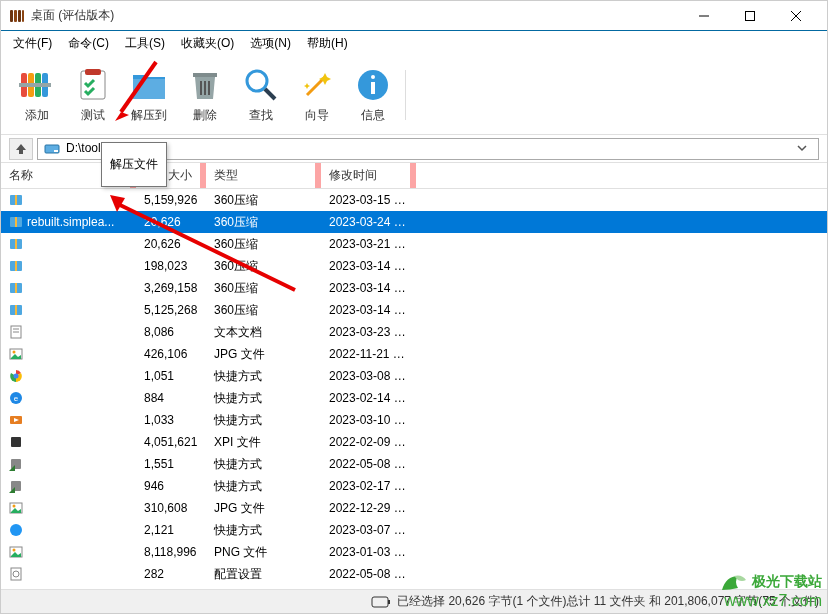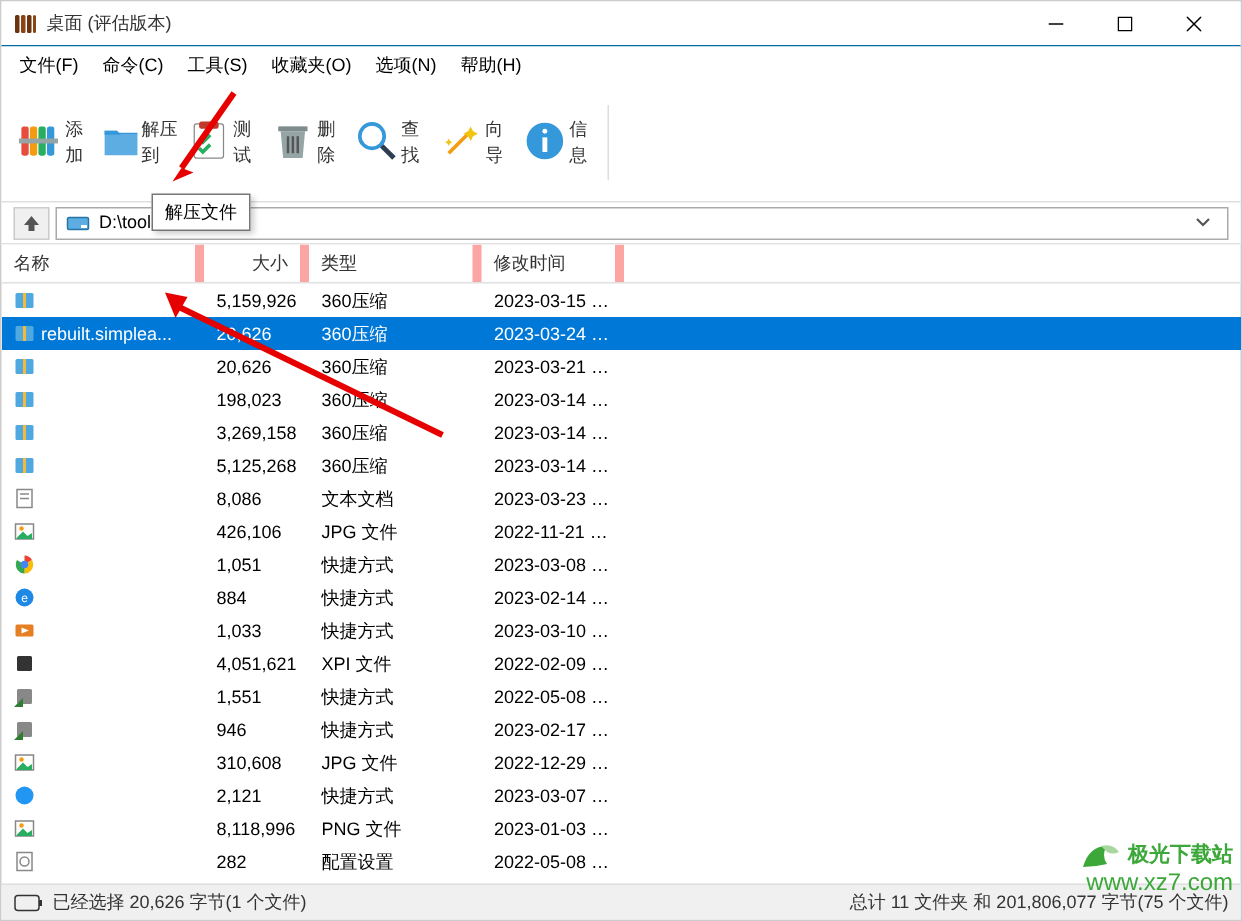--- a/index.html
+++ b/index.html
@@ -10,25 +10,25 @@
 .titlebar { height: 30px; display: flex; align-items: center; padding: 0 8px; background: #fff; border-bottom: 1px solid #0369a1; }
 .titlebar-icon { width: 16px; height: 16px; margin-right: 6px; }
 .titlebar-title { font-size: 12px; color: #333; flex: 1; }
 .titlebar-controls { display: flex; }
 .titlebar-btn { width: 46px; height: 30px; display: flex; align-items: center; justify-content: center; cursor: pointer; }
 
 .menubar { height: 24px; display: flex; align-items: center; padding: 0 4px; font-size: 12px; background: #fff; }
 .menu-item { padding: 14px 8px; cursor: pointer; }
 
 .toolbar { height: 80px; display: flex; align-items: center; padding: 4px 8px; background: #fff; border-bottom: 1px solid #e0e0e0; position: relative; }
-.tool-btn { width: 56px; height: 70px; display: flex; align-items: center; justify-content: center; cursor: pointer; font-size: 12px; color: #333; padding: 2px; }
+.tool-btn { width: 56px; height: 70px; display: flex; flex-direction: column; align-items: center; justify-content: center; cursor: pointer; font-size: 12px; color: #333; padding: 2px; }
 .tool-icon { width: 40px; height: 40px; margin-bottom: 2px; }
 .tool-sep { width: 1px; height: 50px; background: #ddd; margin: 0 4px; }
 
-.tooltip { position: absolute; top: 74px; left: 100px; background: #fff; border: 1px solid #767676; padding: 3px 8px; font-size: 12px; z-index: 10; box-shadow: 2px 2px 4px rgba(0,0,0,0.2); }
+.tooltip { position: absolute; top: 87px; left: 100px; background: #fff; border: 1px solid #767676; padding: 13px 8px; font-size: 12px; z-index: 10; box-shadow: 2px 2px 4px rgba(0,0,0,0.2); }
 
 .arrow-red { position: absolute; pointer-events: none; z-index: 5; }
 
 .pathbar { height: 28px; display: flex; align-items: center; padding: 2px 8px; border-bottom: 1px solid #e0e0e0; background: #fff; gap: 4px; }
 .path-up { width: 24px; height: 22px; display: flex; align-items: center; justify-content: center; border: 1px solid #ccc; background: #f0f0f0; font-size: 14px; cursor: pointer; }
 .path-field { flex: 1; height: 22px; border: 1px solid #aaa; display: flex; align-items: center; padding: 0 6px; font-size: 12px; gap: 6px; }
 .path-chevron { width: 20px; text-align: center; cursor: pointer; }
 .disk-icon { width: 16px; height: 16px; }
 
 .list-area { flex: 1; display: flex; flex-direction: column; overflow: hidden; }
@@ -43,24 +43,24 @@
 .row { height: 22px; display: flex; align-items: center; cursor: default; }
 .row.selected { background: #0078d7; color: #fff; }
 .cell { padding: 2px 8px; white-space: nowrap; overflow: hidden; text-overflow: ellipsis; }
 .cell-name { width: 135px; display: flex; align-items: center; gap: 4px; }
 .cell-size { width: 70px; }
 .cell-type { width: 115px; }
 .cell-date { width: 95px; }
 .file-icon { width: 14px; height: 14px; flex-shrink: 0; }
 
 .statusbar { height: 24px; display: flex; align-items: center; padding: 0 8px; border-top: 1px solid #e0e0e0; font-size: 12px; color: #333; background: #f0f0f0; }
-.status-left { flex: 1; display: flex; align-items: center; gap: 6px; }
+.status-left { flex: 1; display: flex; align-items: center; gap: 6px; justify-content: flex-end; }
 .status-right { }
 
-.watermark { position: absolute; bottom: 16px; right: 6px; font-size: 12px; color: #3ba839; display: flex; flex-direction: column; align-items: flex-end; pointer-events: none; z-index: 20; }
+.watermark { position: absolute; bottom: 4px; right: 6px; font-size: 12px; color: #3ba839; display: flex; flex-direction: column; align-items: flex-end; pointer-events: none; z-index: 20; }
 .watermark .brand { font-size: 14px; font-weight: bold; color: #3ba839; }
 .watermark .url { font-size: 16px; color: #3ba839; }
 
 
 .list-body::-webkit-scrollbar { width: 16px; }
 .list-body::-webkit-scrollbar-track { background: #f0f0f0; }
 .list-body::-webkit-scrollbar-thumb { background: #c0c0c0; }
 </style>
 </head>
 <body>
@@ -109,33 +109,33 @@
         <rect x="4" y="8" width="6" height="24" fill="#e74c3c" rx="2"></rect>
         <rect x="11" y="8" width="6" height="24" fill="#f39c12" rx="2"></rect>
         <rect x="18" y="8" width="6" height="24" fill="#27ae60" rx="2"></rect>
         <rect x="25" y="8" width="6" height="24" fill="#3498db" rx="2"></rect>
         <rect x="2" y="18" width="32" height="4" fill="#95a5a6"></rect>
       </svg>
       <span>添加</span>
     </div>
     <div class="tool-btn">
       <svg class="tool-icon" viewBox="0 0 40 40">
-        <path d="M4 14 L4 34 L36 34 L36 14 L20 14 L16 10 L4 10 Z" fill="#5dade2"></path>
-        <path d="M4 14 L36 14 L36 12 L18 12 L16 10 L4 10 Z" fill="#3498db"></path>
-      </svg>
-      <span>解压到</span>
-    </div>
-    <div class="tool-btn">
-      <svg class="tool-icon" viewBox="0 0 40 40">
         <rect x="8" y="6" width="24" height="28" fill="#fff" stroke="#888" rx="2"></rect>
         <rect x="12" y="4" width="16" height="6" fill="#c0392b" rx="2"></rect>
         <path d="M12 18 l3 3 l6 -6" stroke="#27ae60" stroke-width="3" fill="none"></path>
         <path d="M12 26 l3 3 l6 -6" stroke="#27ae60" stroke-width="3" fill="none"></path>
       </svg>
       <span>测试</span>
+    </div>
+    <div class="tool-btn">
+      <svg class="tool-icon" viewBox="0 0 40 40">
+        <path d="M4 14 L4 34 L36 34 L36 14 L20 14 L16 10 L4 10 Z" fill="#5dade2"></path>
+        <path d="M4 14 L36 14 L36 12 L18 12 L16 10 L4 10 Z" fill="#3498db"></path>
+      </svg>
+      <span>解压到</span>
     </div>
     <div class="tool-btn">
       <svg class="tool-icon" viewBox="0 0 40 40">
         <path d="M10 12 L30 12 L28 34 L12 34 Z" fill="#95a5a6"></path>
         <rect x="8" y="8" width="24" height="4" fill="#7f8c8d"></rect>
         <line x1="16" y1="16" x2="16" y2="30" stroke="#555" stroke-width="2"></line>
         <line x1="20" y1="16" x2="20" y2="30" stroke="#555" stroke-width="2"></line>
         <line x1="24" y1="16" x2="24" y2="30" stroke="#555" stroke-width="2"></line>
       </svg>
       <span>删除</span>

